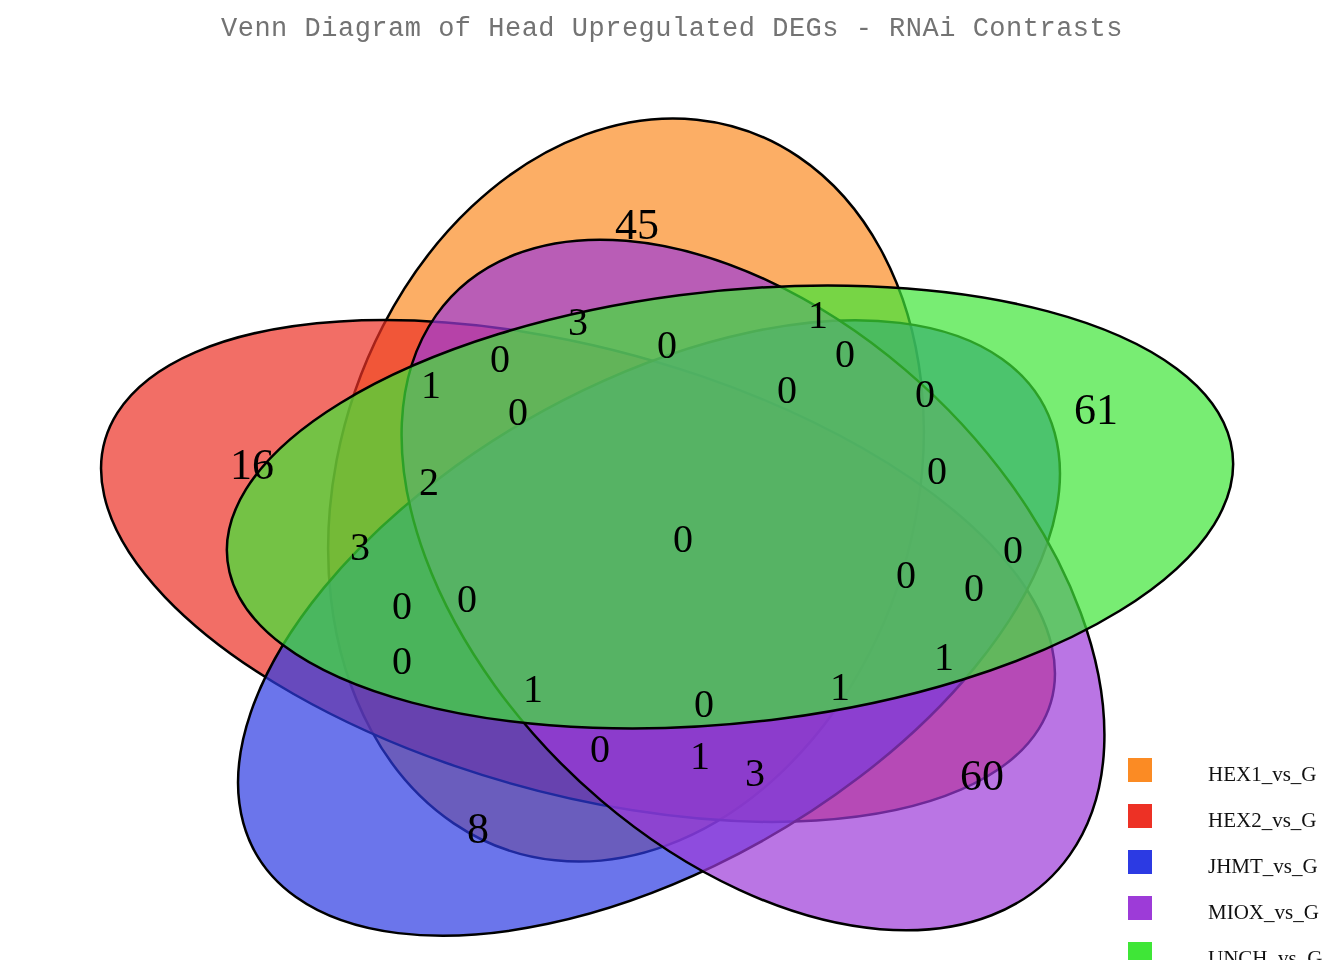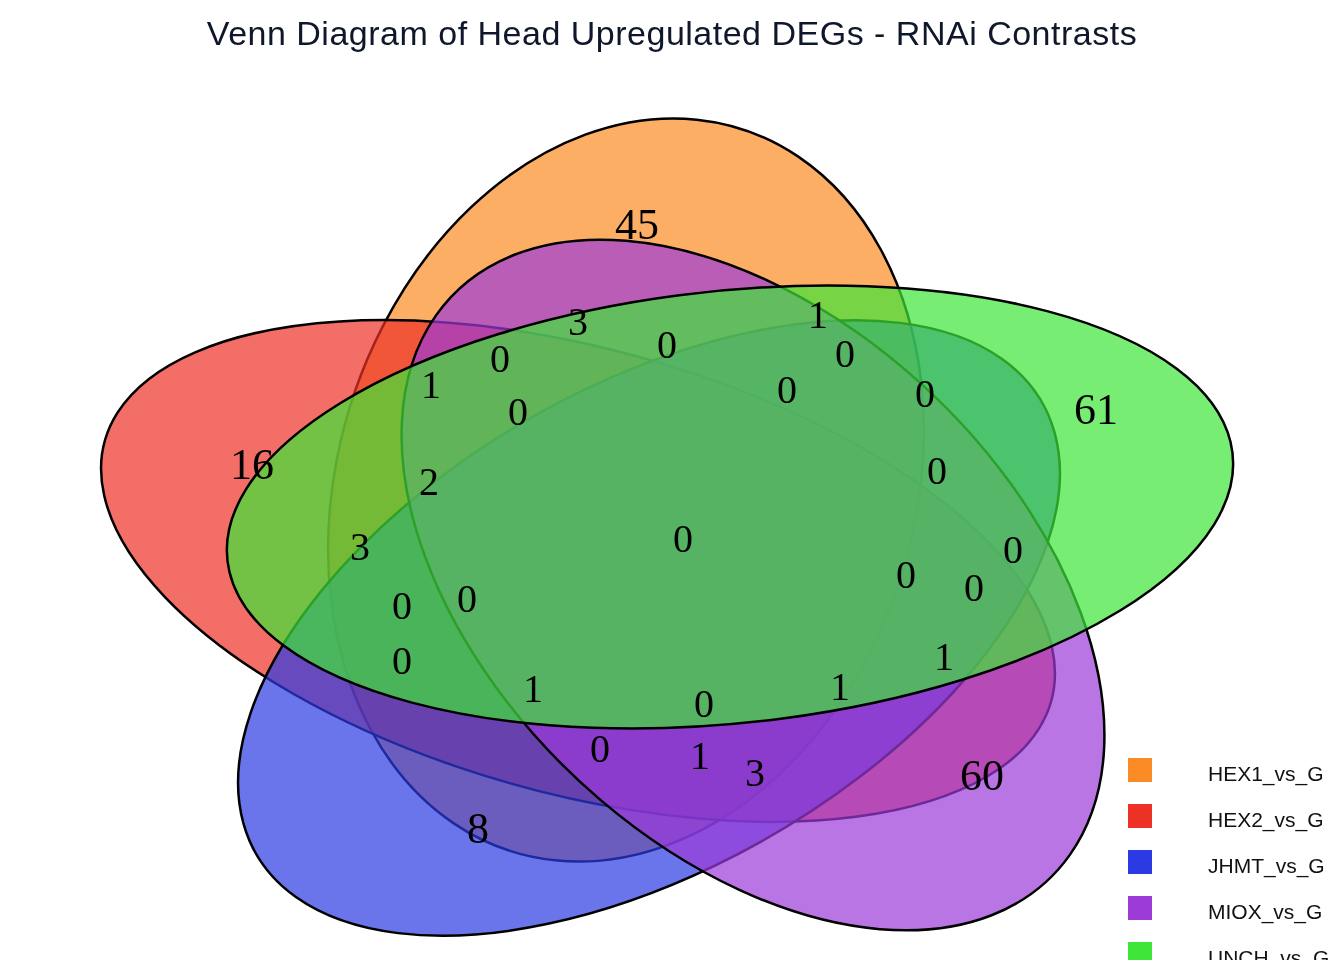--- a/index.html
+++ b/index.html
@@ -16,23 +16,23 @@
     width: 1344px;
     height: 960px;
     background: #ffffff;
   }
   .chart-title {
     position: absolute;
     top: 14px;
     left: 0;
     width: 100%;
     text-align: center;
-    font-family: Liberation Sans, sans-serif;
-    font-size: 34px;
-    color: #0f172a;
+    font-family: Liberation Mono, monospace;
+    font-size: 27px;
+    color: #737373;
     letter-spacing: 0.5px;
   }
   svg.venn {
     position: absolute;
     left: 0;
     top: 0;
   }
   text.venn-num {
     font-family: "Liberation Serif", "DejaVu Serif", serif;
     font-size: 40px;
@@ -55,21 +55,21 @@
     height: 24px;
     margin-bottom: 22px;
   }
   .legend-swatch {
     width: 24px;
     height: 24px;
     flex: 0 0 24px;
     margin-right: 56px;
   }
   .legend-label {
-    font-family: Liberation Sans, sans-serif;
+    font-family: Liberation Serif, serif;
     font-size: 21px;
     color: #111111;
     white-space: nowrap;
     margin-top: 8px;
   }
 </style>
 </head>
 <body>
 
 <div class="canvas">

